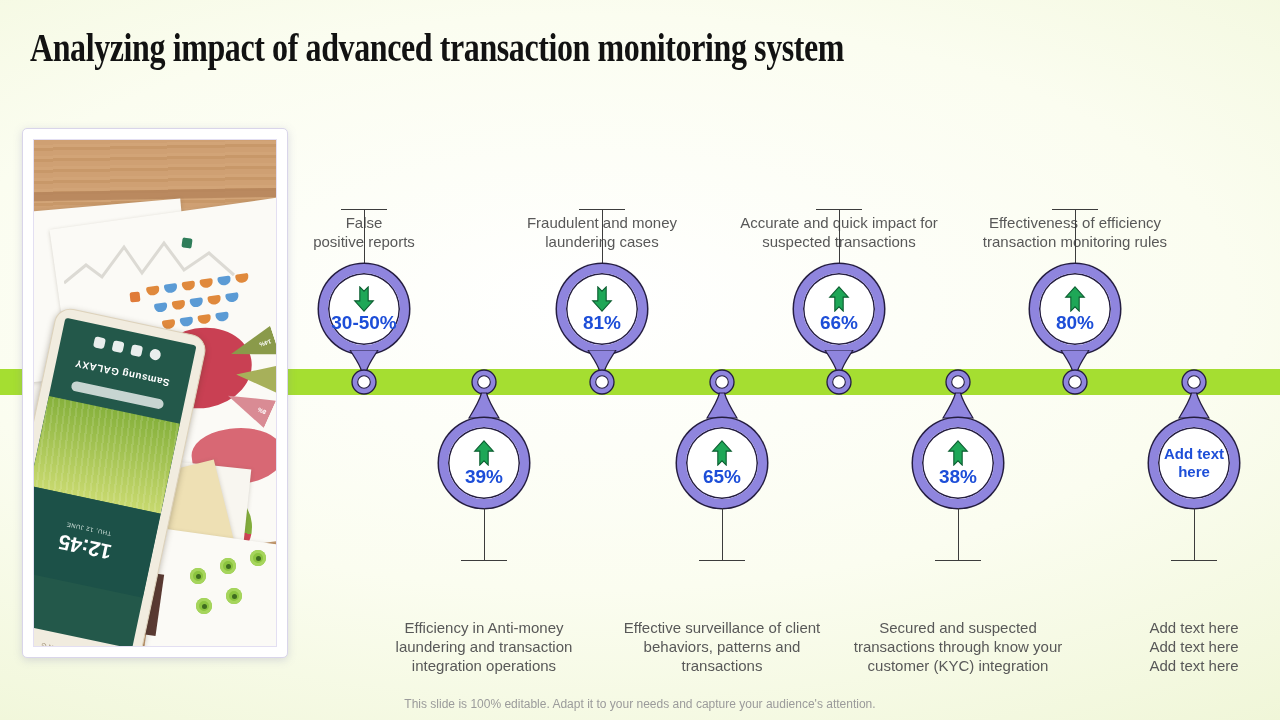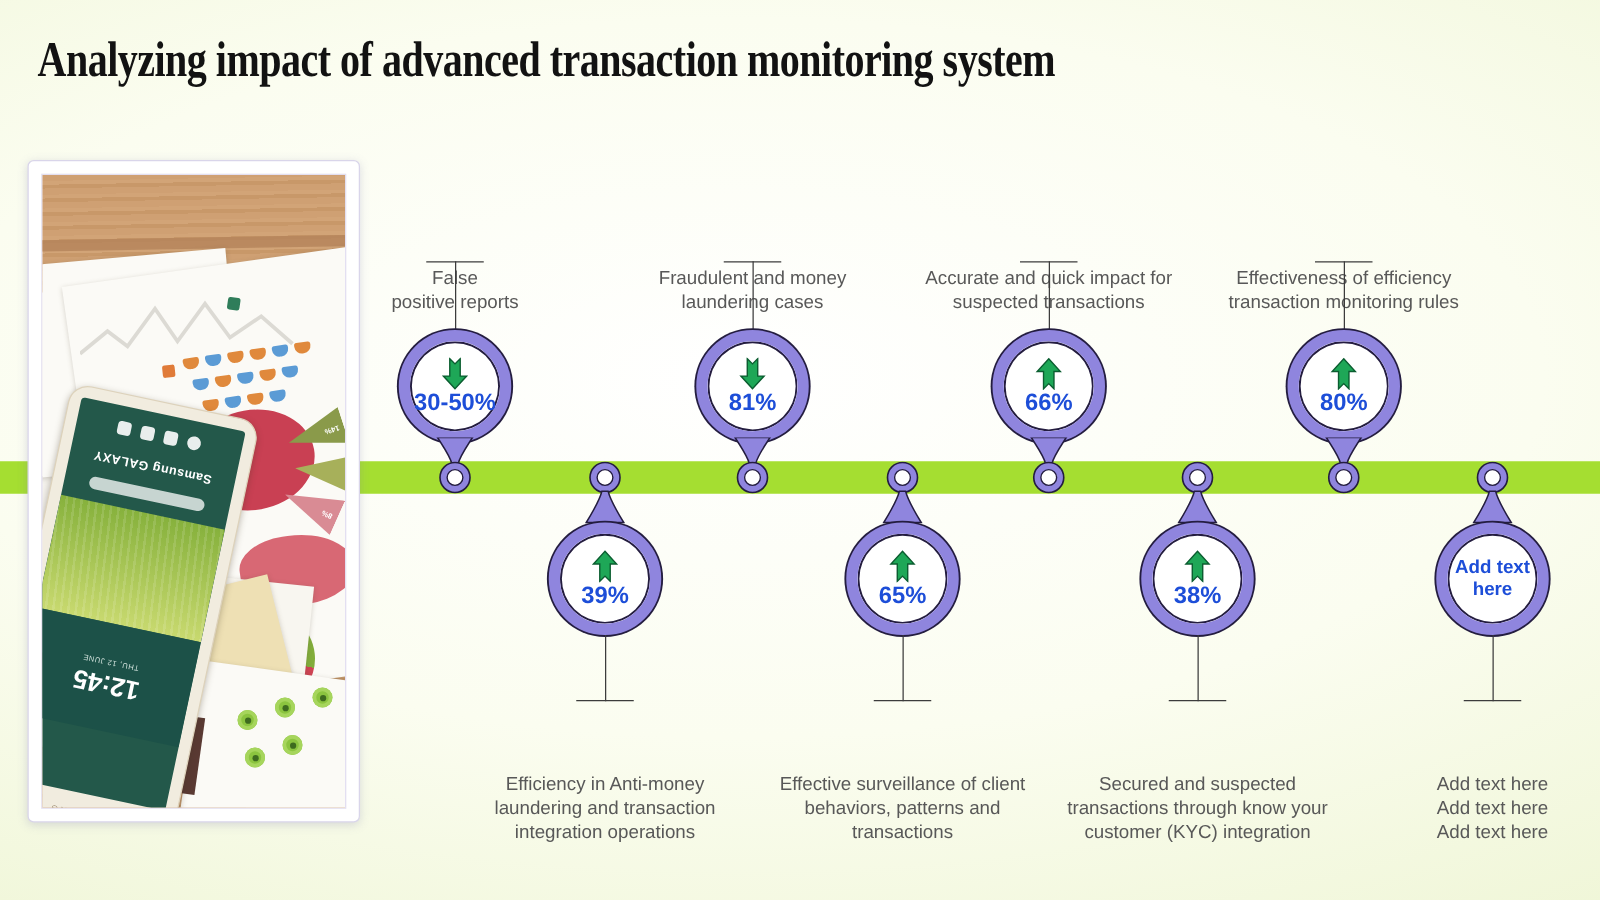--- a/index.html
+++ b/index.html
@@ -325,13 +325,14 @@
           <div class="tclock-band">
             <span class="tdate">THU, 12 JUNE</span>
             <span class="tclock">12:45</span>
           </div>
         </div>
         <span class="tlogo">SAMSUNG</span>
       </div>
     </div>
   </div>
 
+  <div class="footer">This slide is 100% editable. Adapt it to your needs and capture your audience's attention.</div>
 </div>
 
 </body></html>

